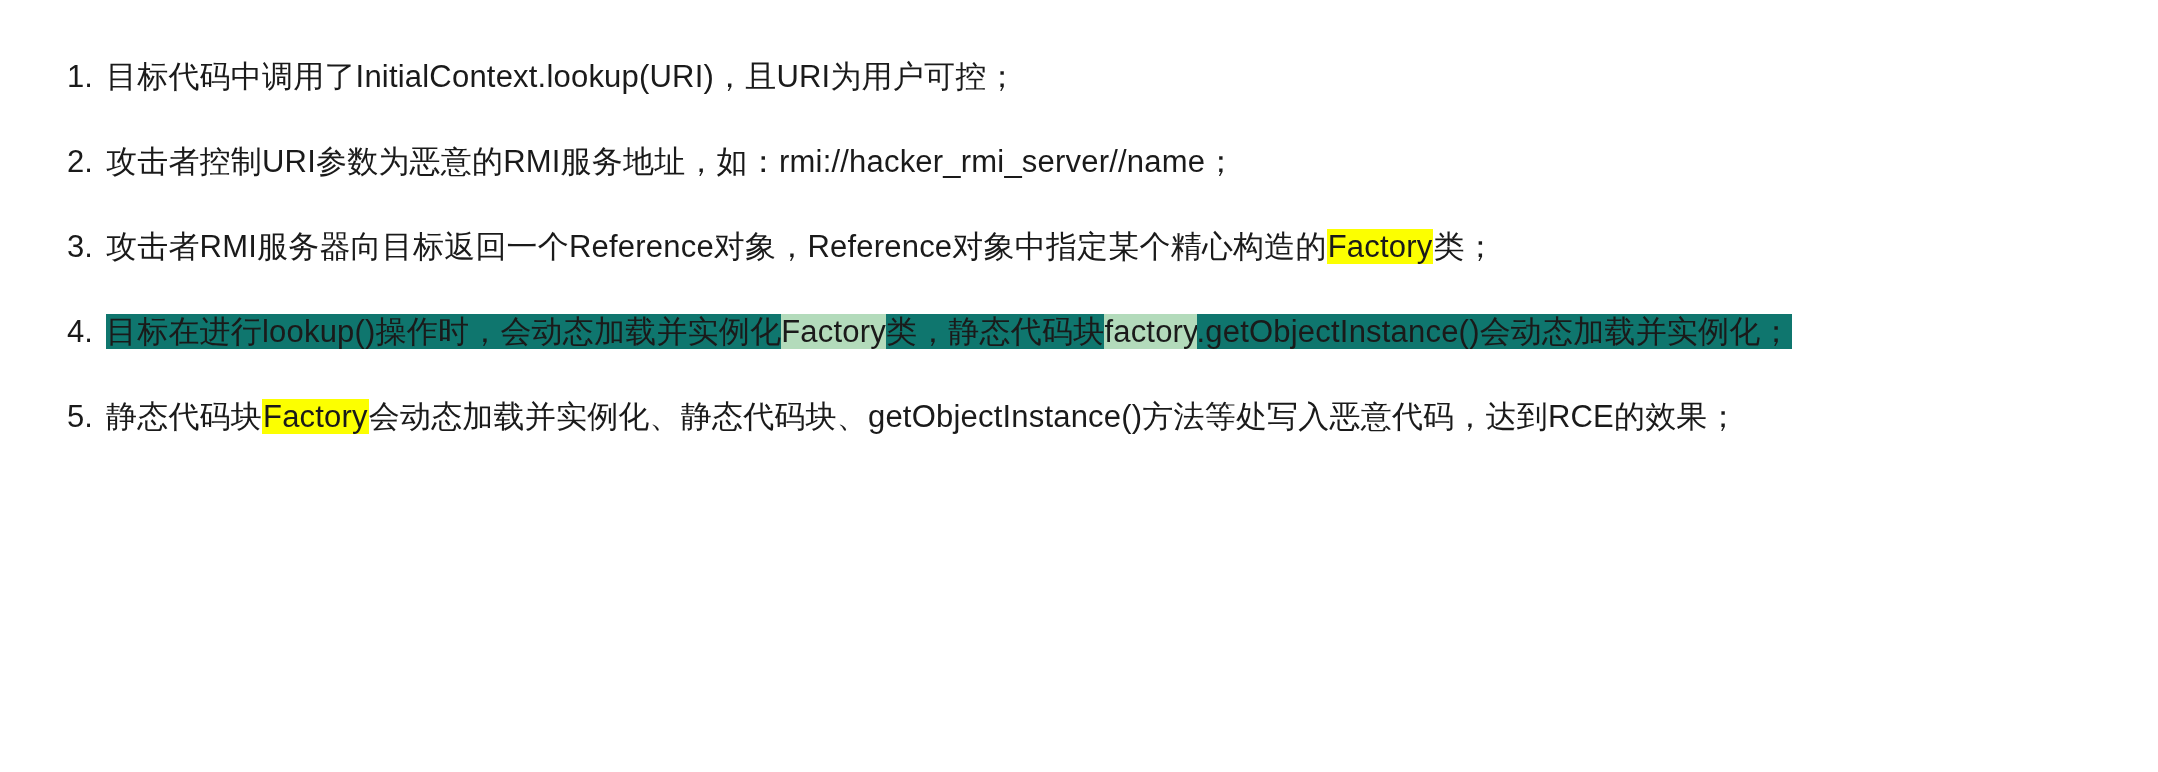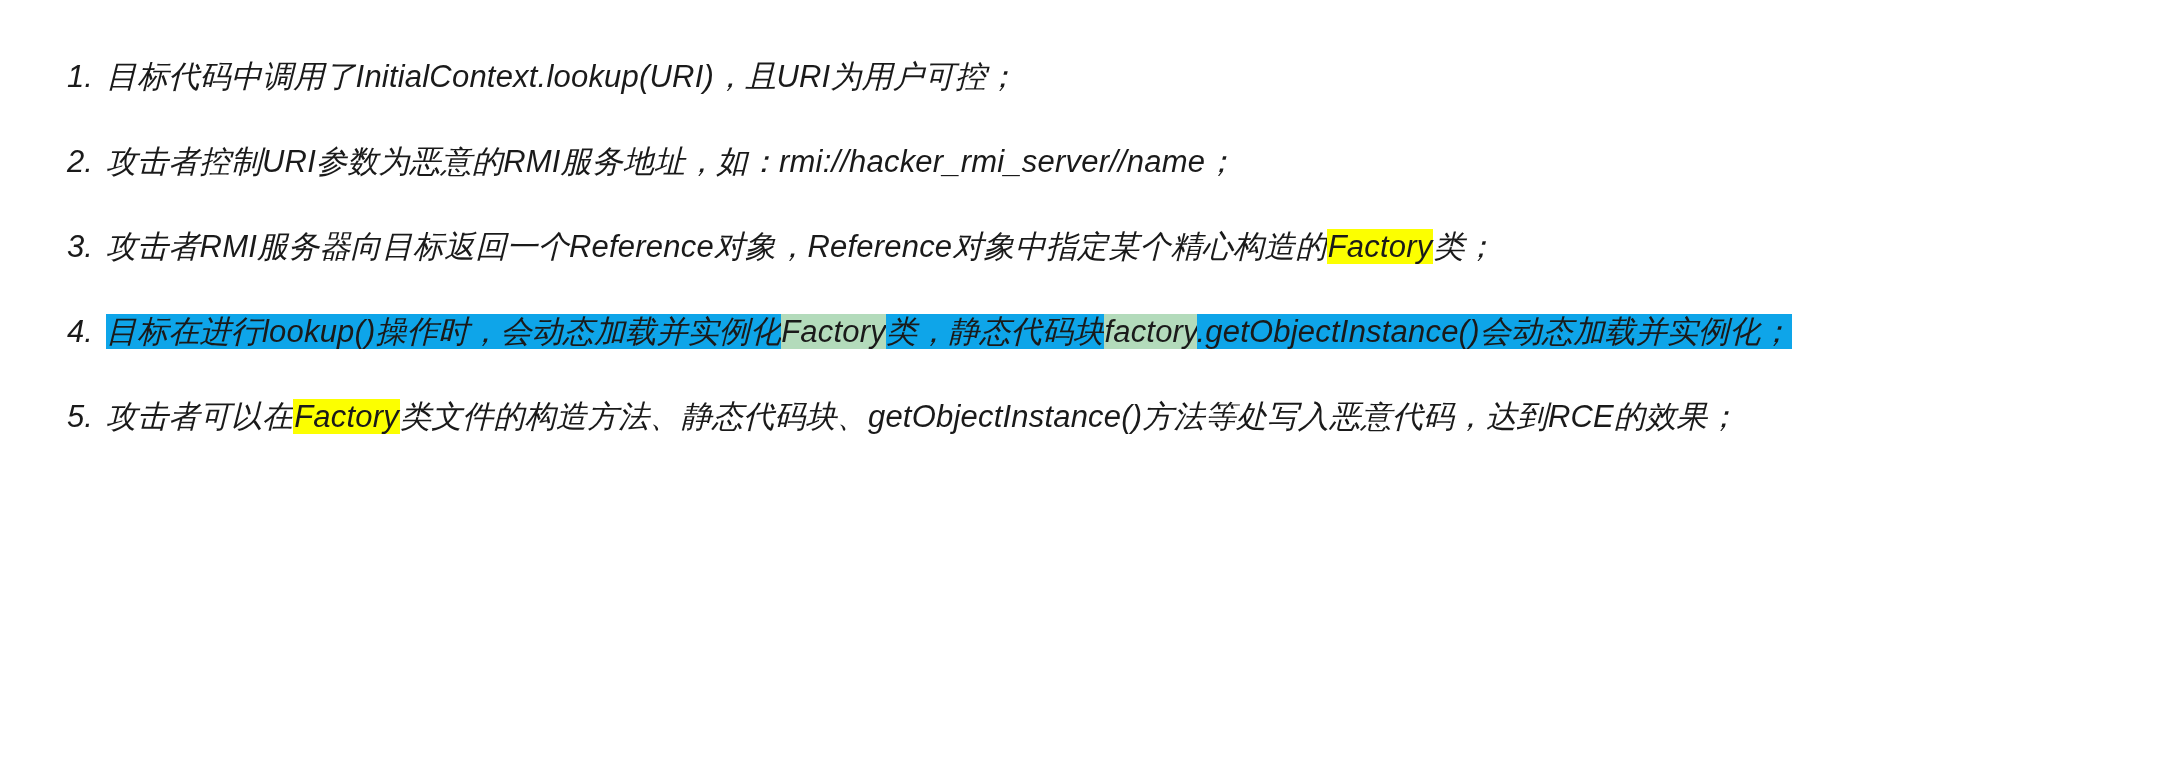--- a/index.html
+++ b/index.html
@@ -15,37 +15,36 @@
     padding: 48px 56px 48px 56px;
     width: 2158px;
     box-sizing: border-box;
     font-weight: 400;
     letter-spacing: 0.2px;
   }
   ol.steps {
     list-style: decimal;
     margin: 0;
     padding: 0 0 0 46px;
-    font-style: italic;
   }
   ol.steps > li {
     margin: 0 0 26px 0;
     padding-left: 4px;
     text-align: justify;
     text-justify: inter-ideograph;
   }
   ol.steps > li:last-child {
     margin-bottom: 0;
   }
   .hl-yellow {
     background: #fcff00;
     padding: 0 1px;
   }
   .sel {
-    background: #0ea5e9;
+    background: #0f766e;
   }
   .hl-green {
     background: #b3dbbb;
   }
 </style>
 </head>
 <body>
 
 <ol class="steps">
   <li>
@@ -54,15 +53,15 @@
   <li>
     <span>攻击者控制URI参数为恶意的RMI服务地址，如：rmi://hacker_rmi_server//name；</span>
   </li>
   <li>
     <span>攻击者RMI服务器向目标返回一个Reference对象，Reference对象中指定某个精心构造的</span><span class="hl-yellow">Factory</span><span>类；</span>
   </li>
   <li>
     <span class="sel">目标在进行lookup()操作时，会动态加载并实例化</span><span class="sel hl-green">Factory</span><span class="sel">类，静态代码块</span><span class="sel hl-green">factory</span><span class="sel">.getObjectInstance()会动态加载并实例化；</span>
   </li>
   <li>
-    <span>攻击者可以在</span><span class="hl-yellow">Factory</span><span>类文件的构造方法、静态代码块、getObjectInstance()方法等处写入恶意代码，达到RCE的效果；</span>
+    <span>静态代码块</span><span class="hl-yellow">Factory</span><span>会动态加载并实例化、静态代码块、getObjectInstance()方法等处写入恶意代码，达到RCE的效果；</span>
   </li>
 </ol>
 
 </body></html>

